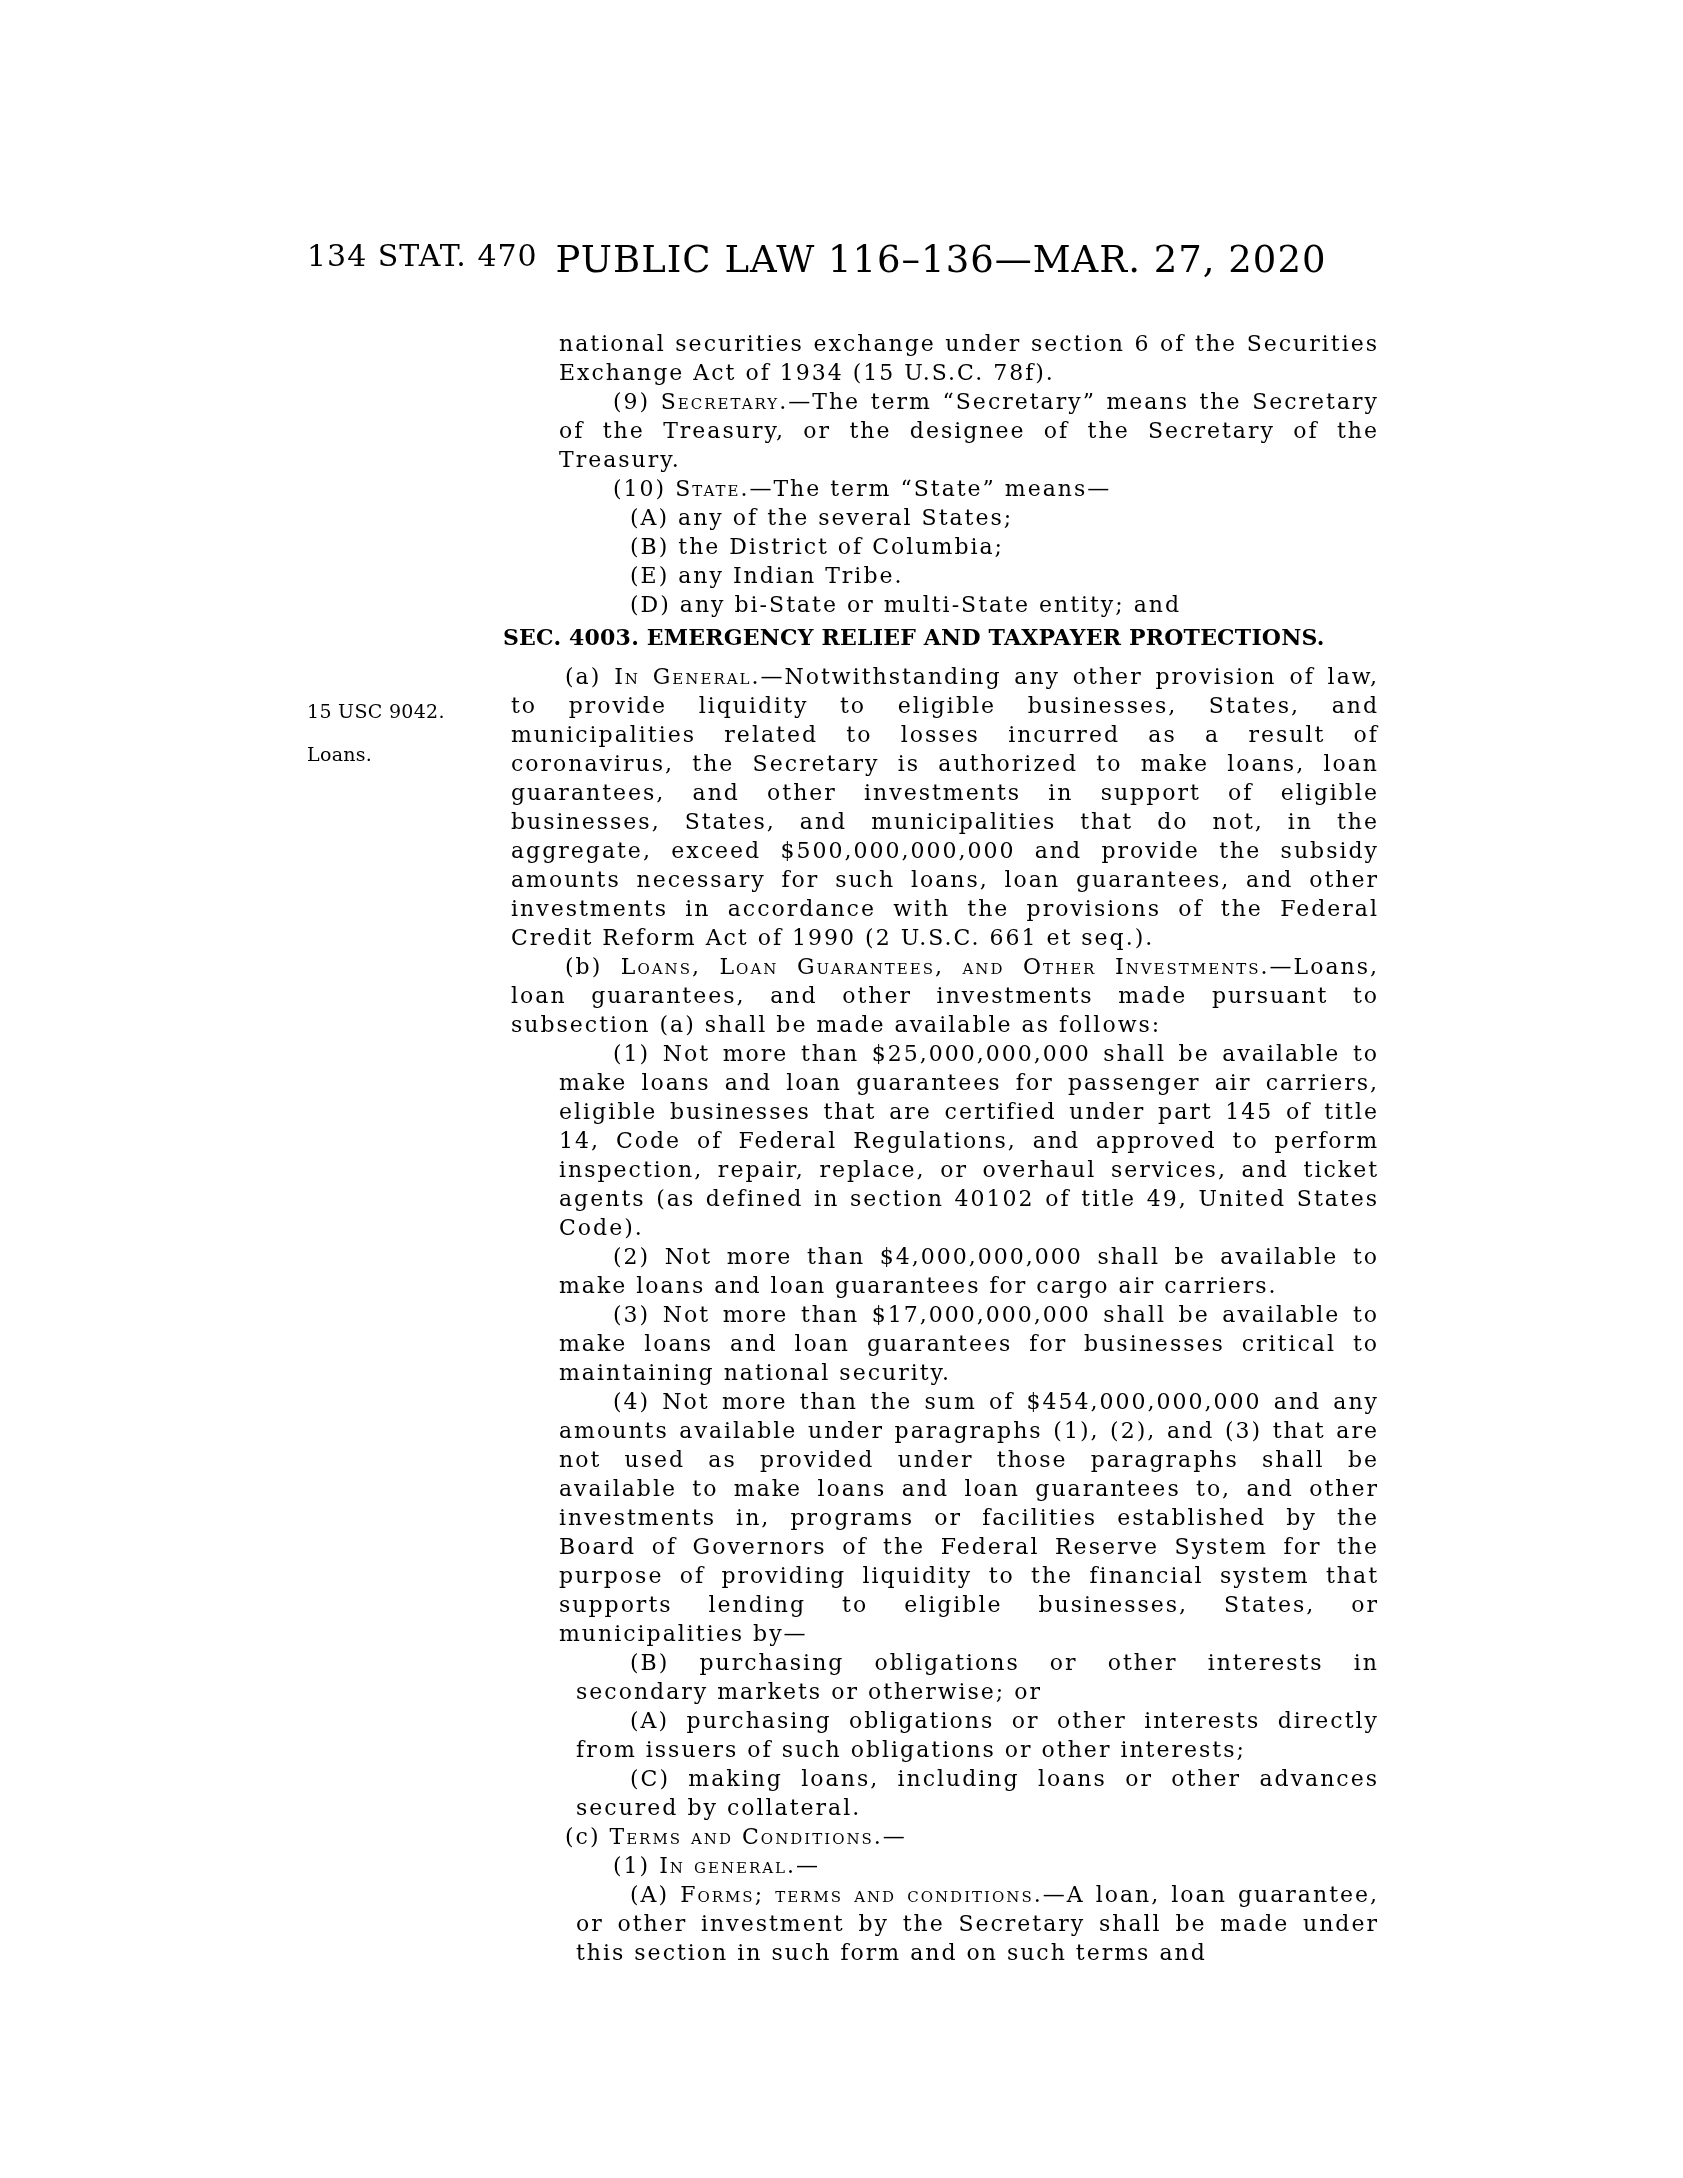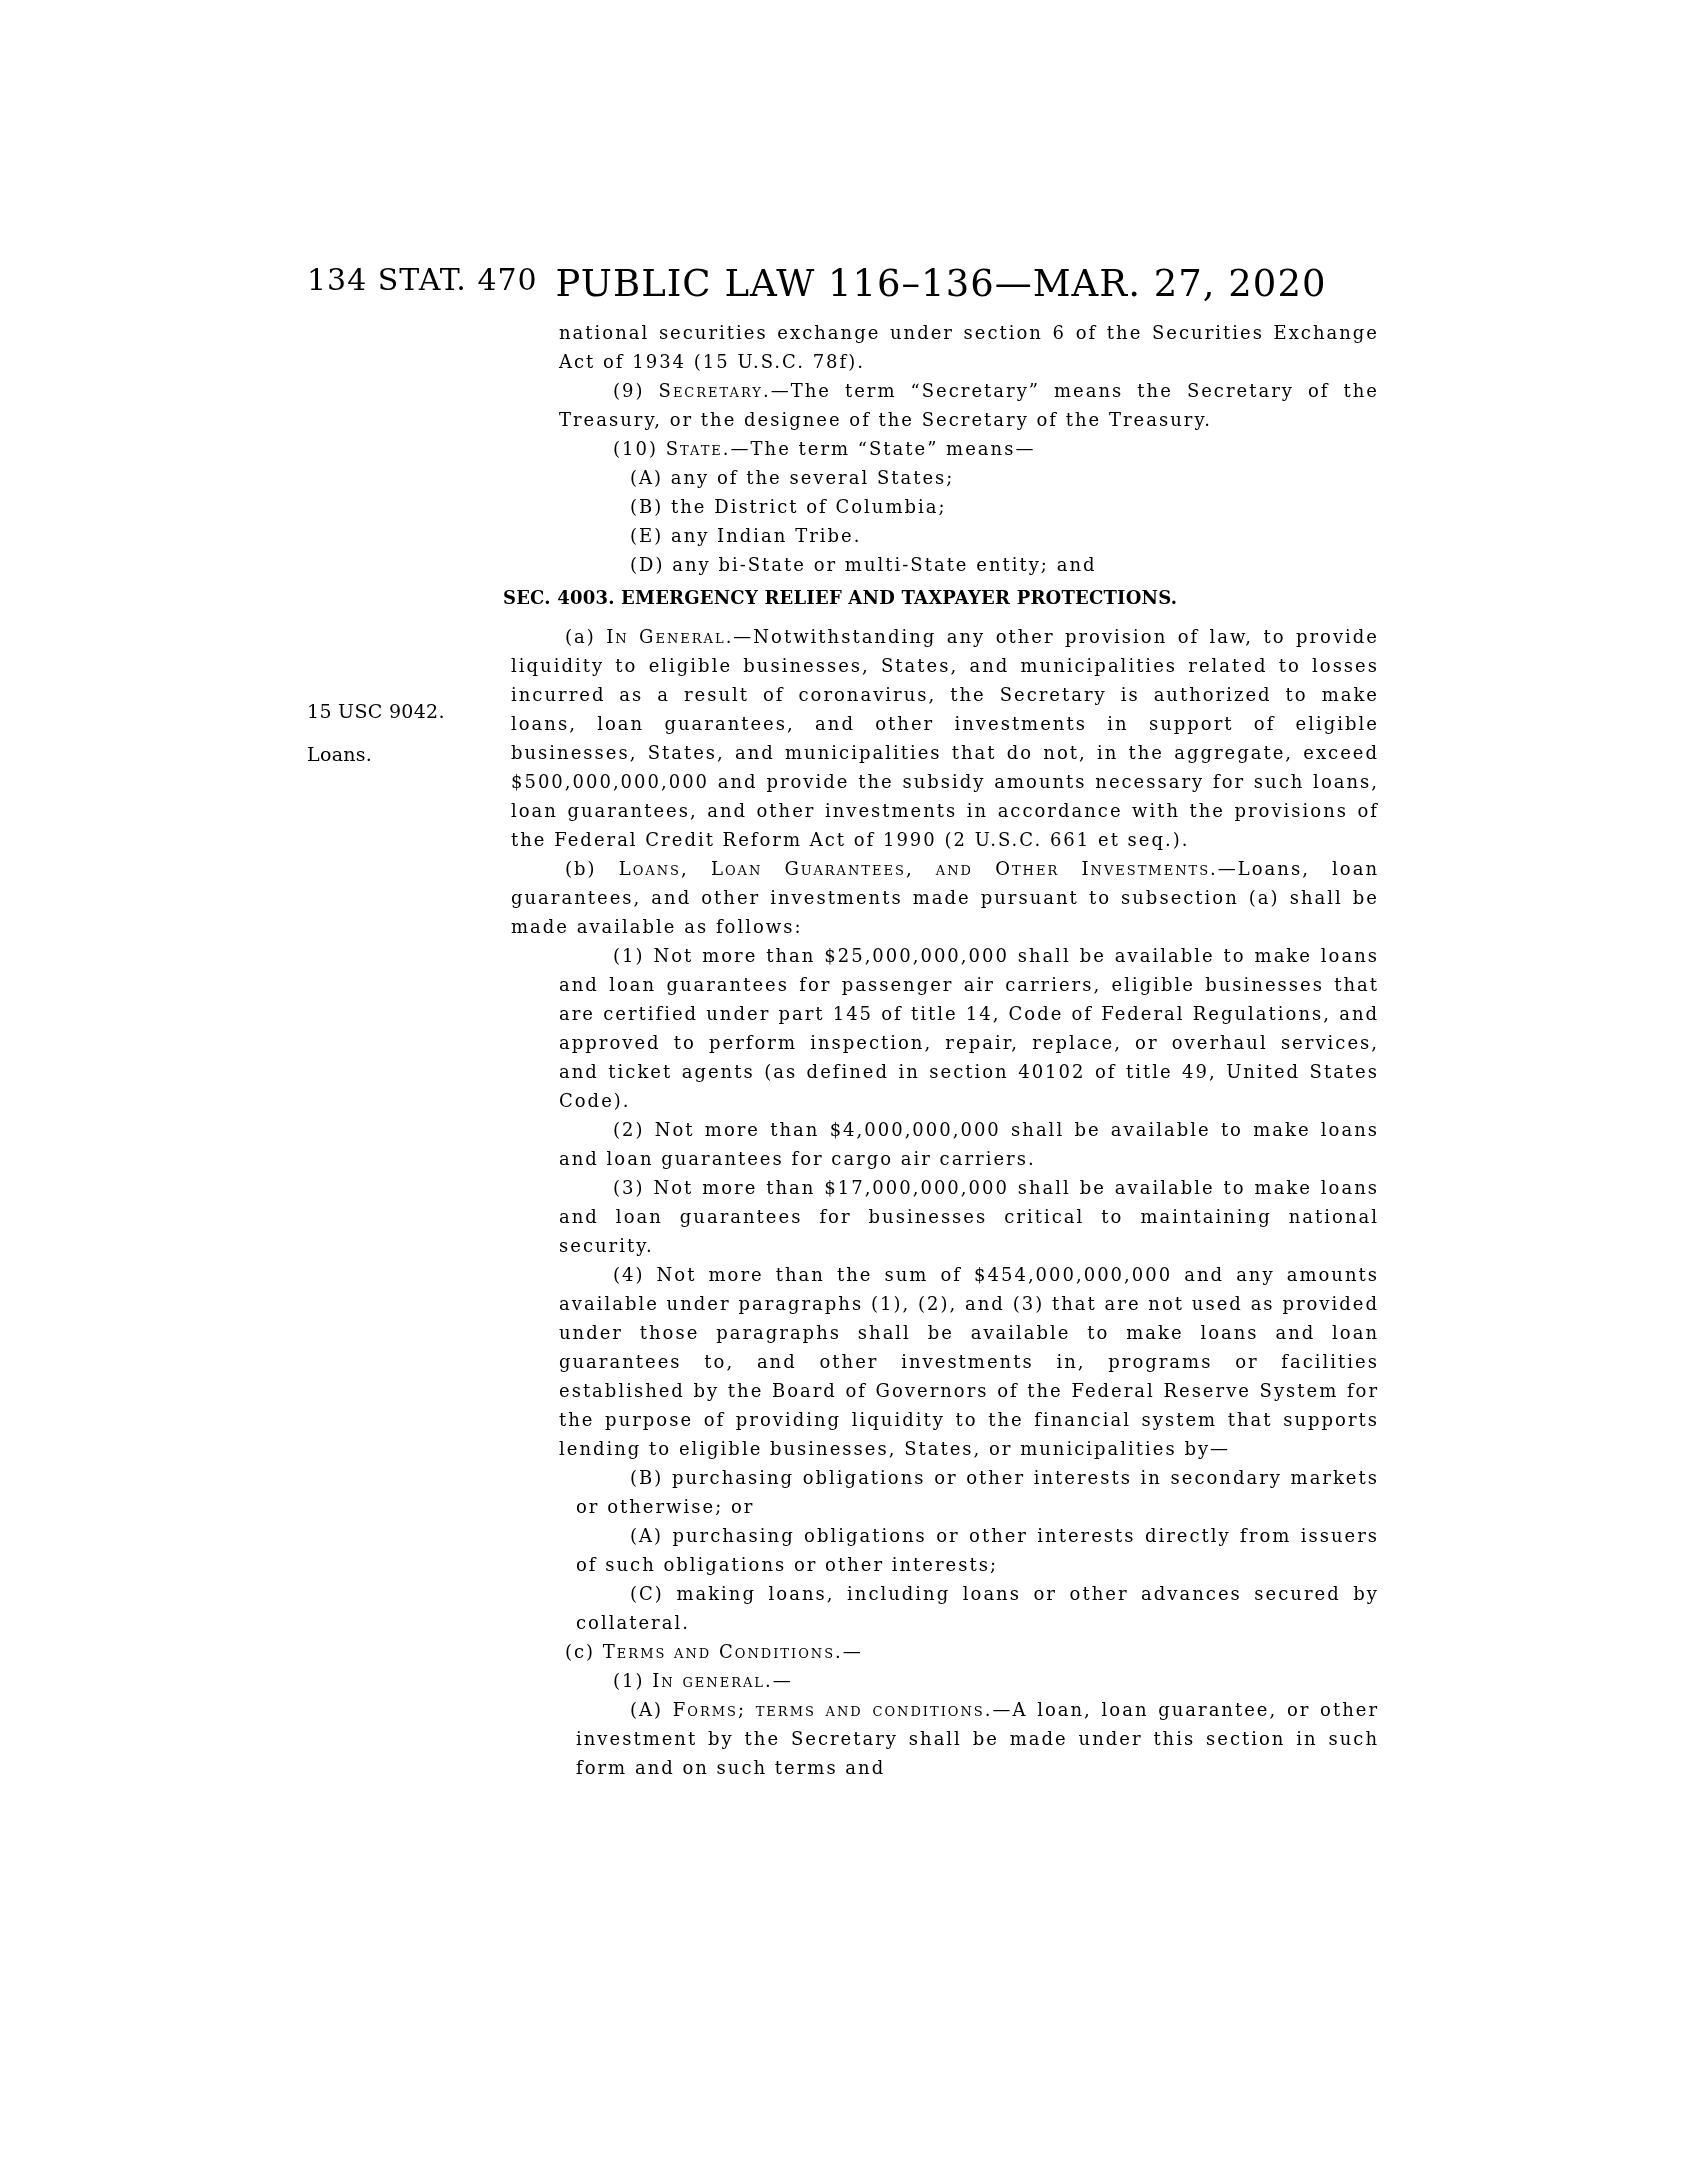--- a/index.html
+++ b/index.html
@@ -4,38 +4,38 @@
 <style>
   html,body { margin:0; padding:0; background:#e8e8e8; }
   .page {
     position:relative;
     width:1683px; height:2178px;
     background:#ffffff;
     color:#000000;
     font-family:"DejaVu Serif", serif;
     overflow:hidden;
   }
-  .runhead { position:absolute; top:262px; left:0; width:1683px; height:40px; }
+  .runhead { position:absolute; top:238px; left:0; width:1683px; height:40px; }
   .stat-label {
     position:absolute; left:307px; top:0;
     font-size:30px; letter-spacing:1px; white-space:nowrap;
   }
   .law-header {
     position:absolute; left:503px; top:0; width:876px;
     text-align:center; font-size:37px; letter-spacing:1px; white-space:nowrap;
   }
   .margin-note {
     position:absolute; left:307px;
     font-size:19px; letter-spacing:0.3px; white-space:nowrap;margin-top:23px;
   }
   .note-usc   { top:677px; }
   .note-loans { top:720px; }
   .content {
-    position:absolute; left:503px; top:318px; width:876px;
-    font-size:18px; line-height:29px; letter-spacing:2px;
+    position:absolute; left:503px; top:329px; width:876px;
+    font-size:22px; line-height:29px; letter-spacing:2px;
     text-align:justify;
   }
   .para { text-indent:54px; }
   .para.noindent { text-indent:0; }
   .lvl0 { margin-left:8px; }
   .lvl1 { margin-left:56px; }
   .lvl2 { margin-left:73px; }
   .sc { font-variant:small-caps; }
   .heading {
     font-weight:bold; letter-spacing:0.2px;

